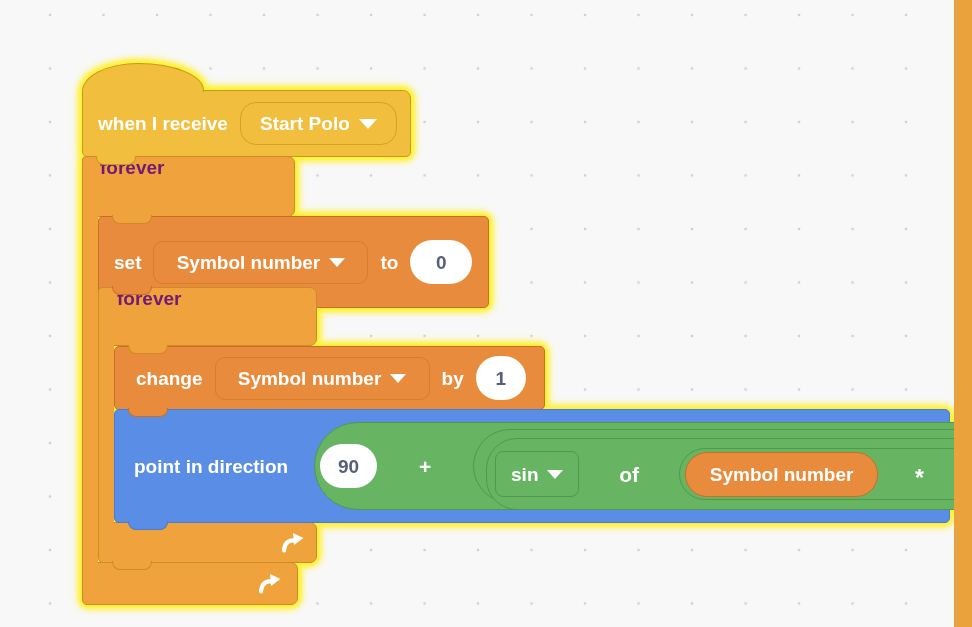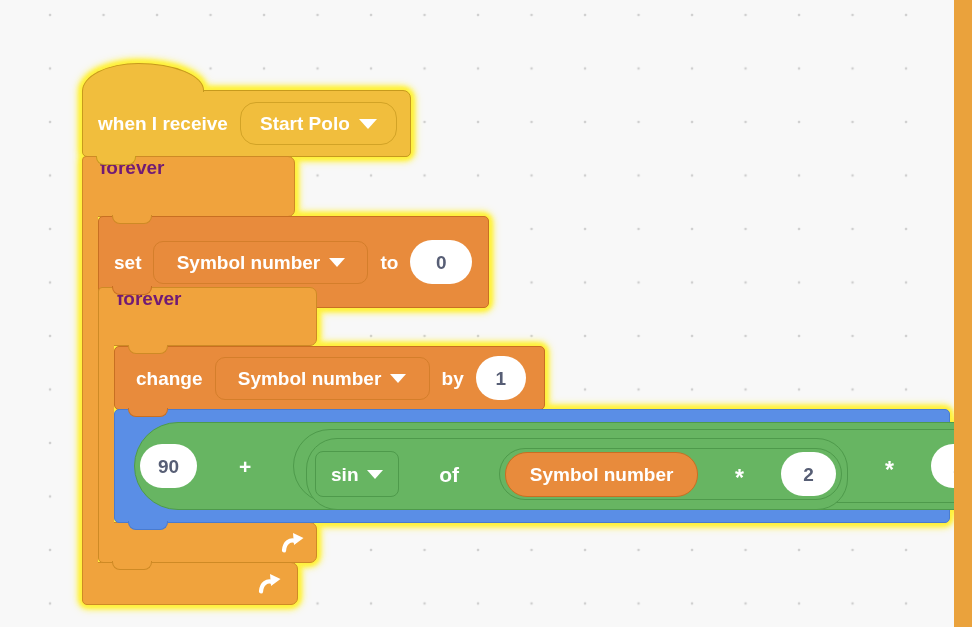--- a/index.html
+++ b/index.html
@@ -163,20 +163,21 @@
       <span>change</span>
       <span class="dropdown dd-orange">
         <span>Symbol number</span>
         <span class="tri small"></span>
       </span>
       <span>by</span>
       <span class="num" style="width:50px">1</span>
     </div>
 
     <div class="block motion point-block">
+      <span class="point-label">point in direction</span>
       <span class="oval plus-oval">
         <span class="num" style="width:57px">90</span>
         <span class="op">+</span>
         <span class="oval mult-outer">
           <span class="oval sinof-oval">
             <span class="dropdown dd-green">
               <span>sin</span>
               <span class="tri small"></span>
             </span>
             <span class="op" style="margin:0 12px">of</span>

